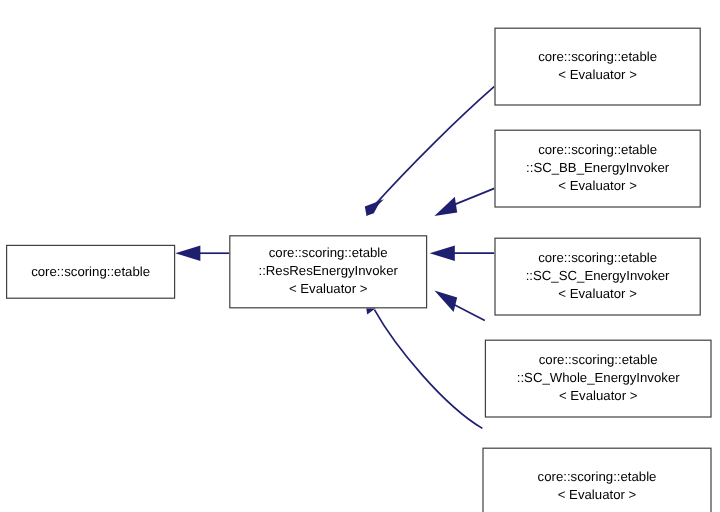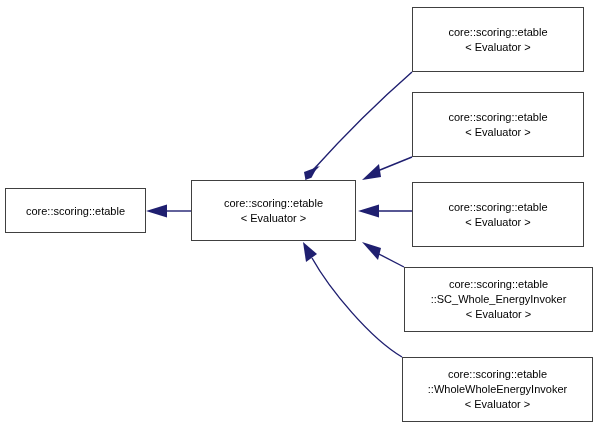--- a/index.html
+++ b/index.html
@@ -32,20 +32,21 @@
     display: flex;
     flex-direction: column;
     align-items: center;
     justify-content: center;
     text-align: center;
     color: #000000;
     font-size: 11px;
     line-height: 15px;
     letter-spacing: 0px;
     z-index: 2;
+    margin-top: 16px;
   }
   .class-node .ln {
     display: block;
     white-space: nowrap;
   }
   .node-two-line {
     line-height: 16px;
   }
 </style>
 </head>
@@ -93,43 +94,45 @@
       <polygon points="303,242 317,254 306,262" fill="#1f1f70"></polygon>
     </g>
   </svg>
 
   <div class="class-node node-two-line" style="left:5px; top:188px; width:141px; height:45px;">
     <span class="ln">core::scoring::etable</span>
   </div>
 
   <div class="class-node" style="left:191px; top:180px; width:165px; height:61px;">
     <span class="ln">core::scoring::etable</span>
+    <span class="ln">::ResResEnergyInvoker</span>
     <span class="ln">&lt; Evaluator &gt;</span>
   </div>
 
   <div class="class-node" style="left:412px; top:7px; width:172px; height:65px;">
     <span class="ln">core::scoring::etable</span>
     <span class="ln">&lt; Evaluator &gt;</span>
   </div>
 
   <div class="class-node" style="left:412px; top:92px; width:172px; height:65px;">
     <span class="ln">core::scoring::etable</span>
+    <span class="ln">::SC_BB_EnergyInvoker</span>
     <span class="ln">&lt; Evaluator &gt;</span>
   </div>
 
   <div class="class-node" style="left:412px; top:182px; width:172px; height:65px;">
     <span class="ln">core::scoring::etable</span>
+    <span class="ln">::SC_SC_EnergyInvoker</span>
     <span class="ln">&lt; Evaluator &gt;</span>
   </div>
 
   <div class="class-node" style="left:404px; top:267px; width:189px; height:65px;">
     <span class="ln">core::scoring::etable</span>
     <span class="ln">::SC_Whole_EnergyInvoker</span>
     <span class="ln">&lt; Evaluator &gt;</span>
   </div>
 
   <div class="class-node" style="left:402px; top:357px; width:191px; height:65px;">
     <span class="ln">core::scoring::etable</span>
-    <span class="ln">::WholeWholeEnergyInvoker</span>
     <span class="ln">&lt; Evaluator &gt;</span>
   </div>
 
 </div>
 
 </body></html>

